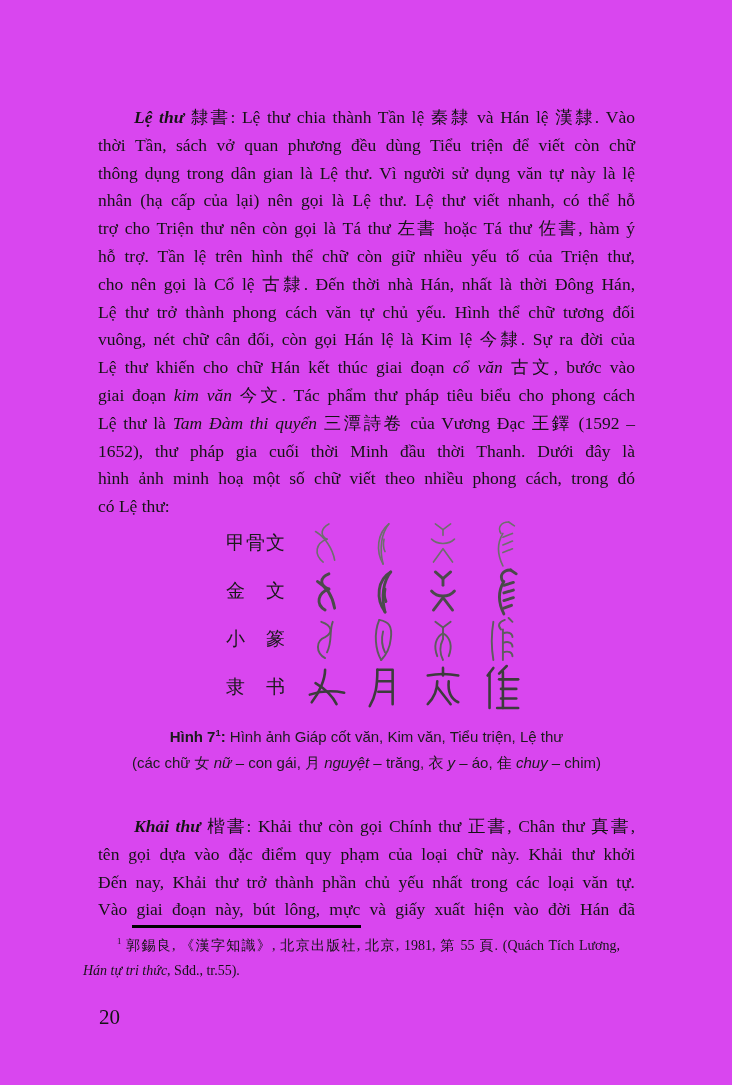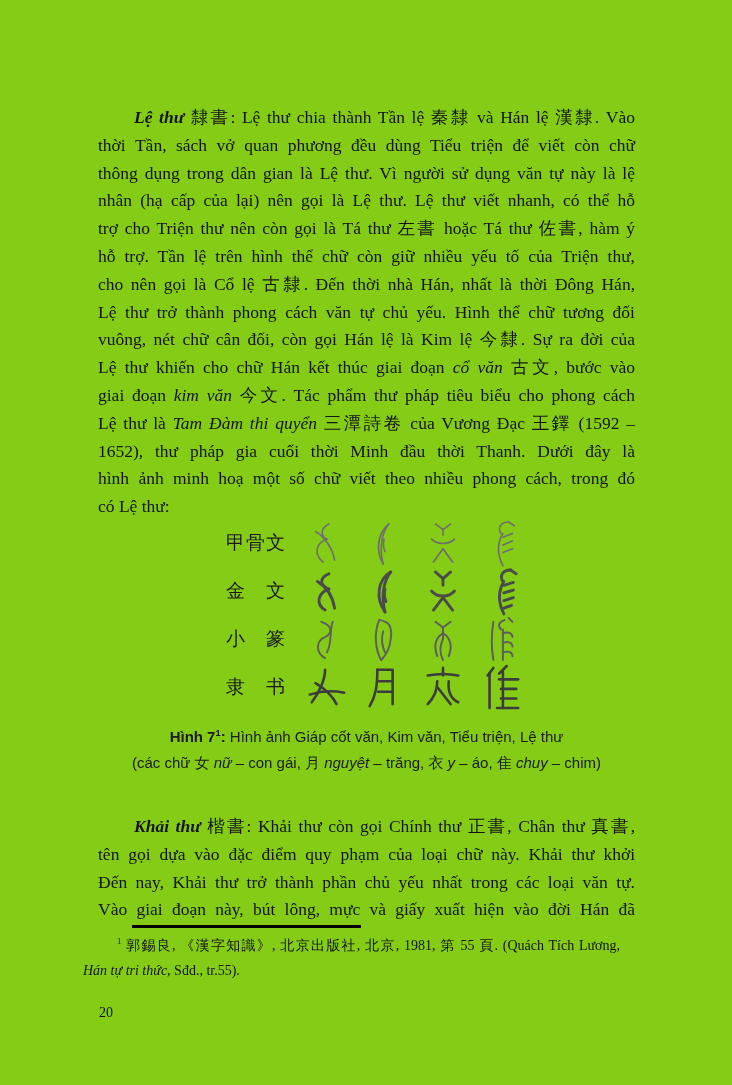--- a/index.html
+++ b/index.html
@@ -1,19 +1,19 @@
 <!DOCTYPE html>
 <html><head>
 <meta charset="utf-8">
 <style>
   html,body{margin:0;padding:0;background:#888;}
   .page{
     position:relative;
     width:732px;height:1085px;
-    background:#84cc16;
+    background:#d946ef;
     overflow:hidden;
     font-family:"Liberation Serif", serif;
     color:#141414;
   }
   
   .textblock{
     position:absolute;
     left:98px;width:537px;
     font-size:17.5px;
     line-height:27.8px;
@@ -76,21 +76,21 @@
     left:83px;top:933px;width:537px;
     font-size:14px;
     line-height:25px;
   }
   .footnote .tline{height:25px;}
   .footnote .tline.ind{padding-left:34px;}
   
   .pagenum{
     position:absolute;
     left:99px;top:1005px;
-    font-size:14px;
+    font-size:21px;
   }
 </style>
 </head>
 <body>
 
 <div class="page">
 
   <div id="para1" class="textblock" style="top:104px;">
       <div class="tline ind"><span class="r-bi">Lệ thư </span><span class="r-cjk">隸書</span><span>: Lệ thư chia thành Tần lệ </span><span class="r-cjk">秦隸</span><span> và Hán lệ </span><span class="r-cjk">漢隸</span><span>. Vào</span></div>
       <div class="tline"><span>thời Tần, sách vở quan phương đều dùng Tiểu triện để viết còn chữ</span></div>

